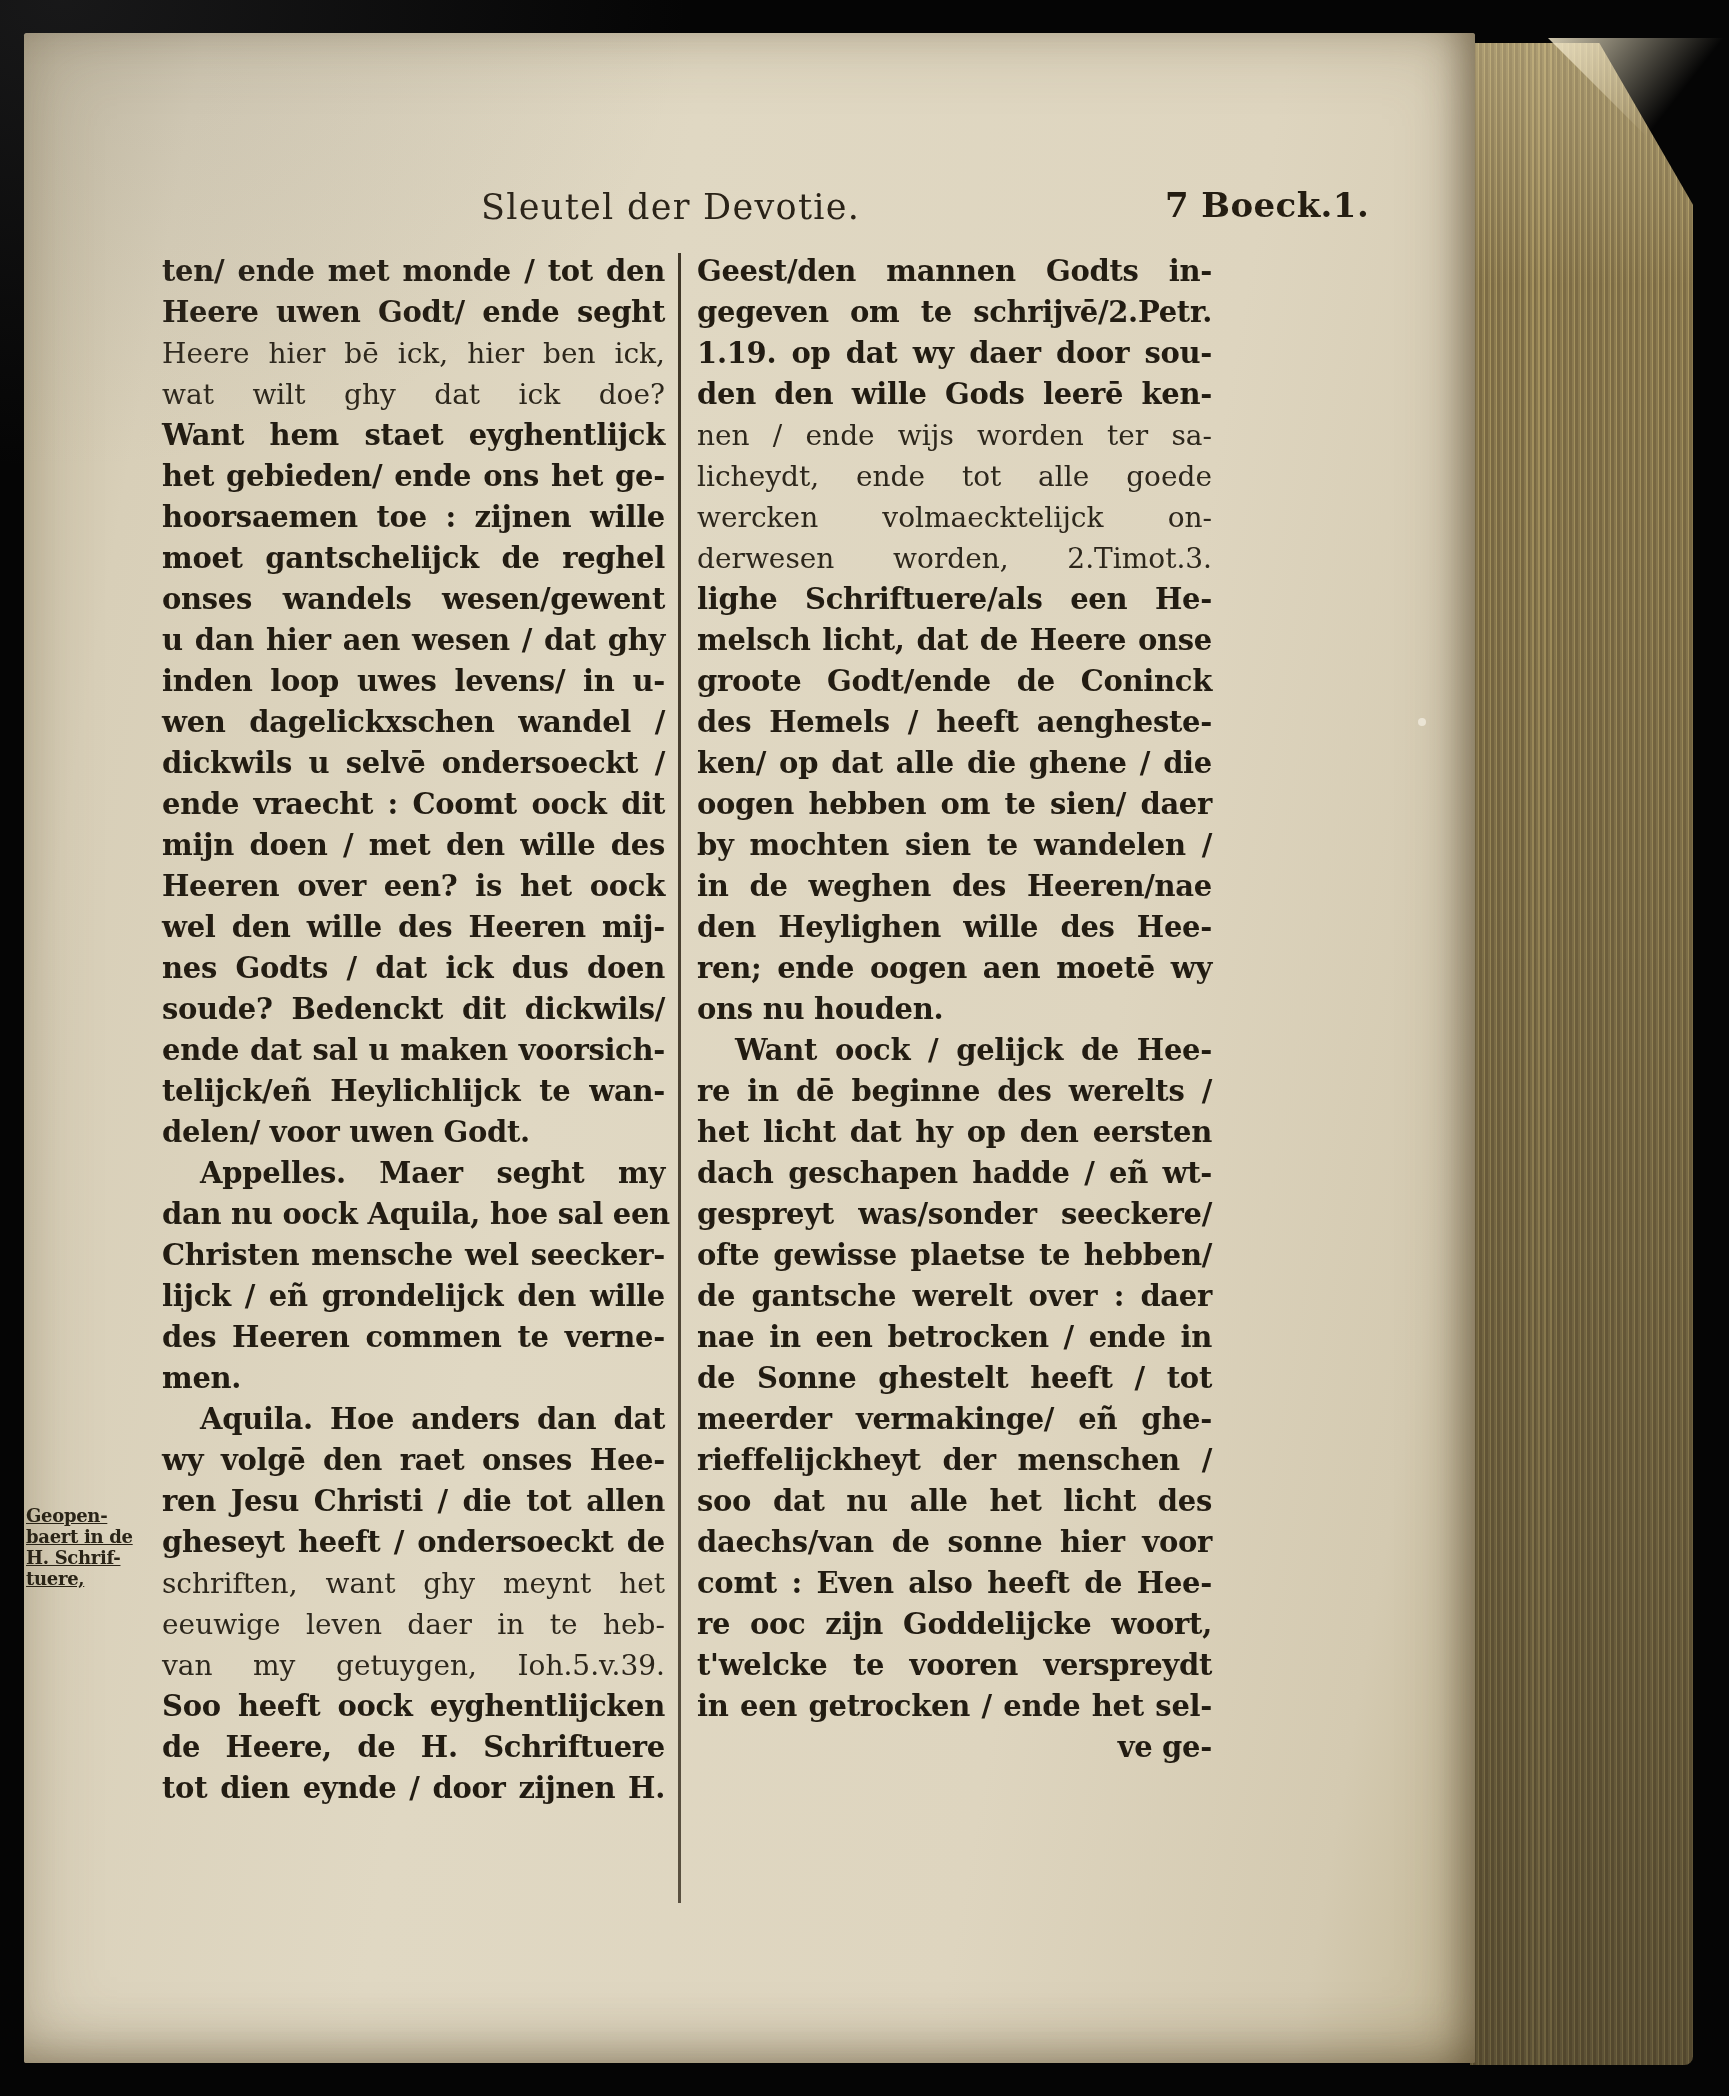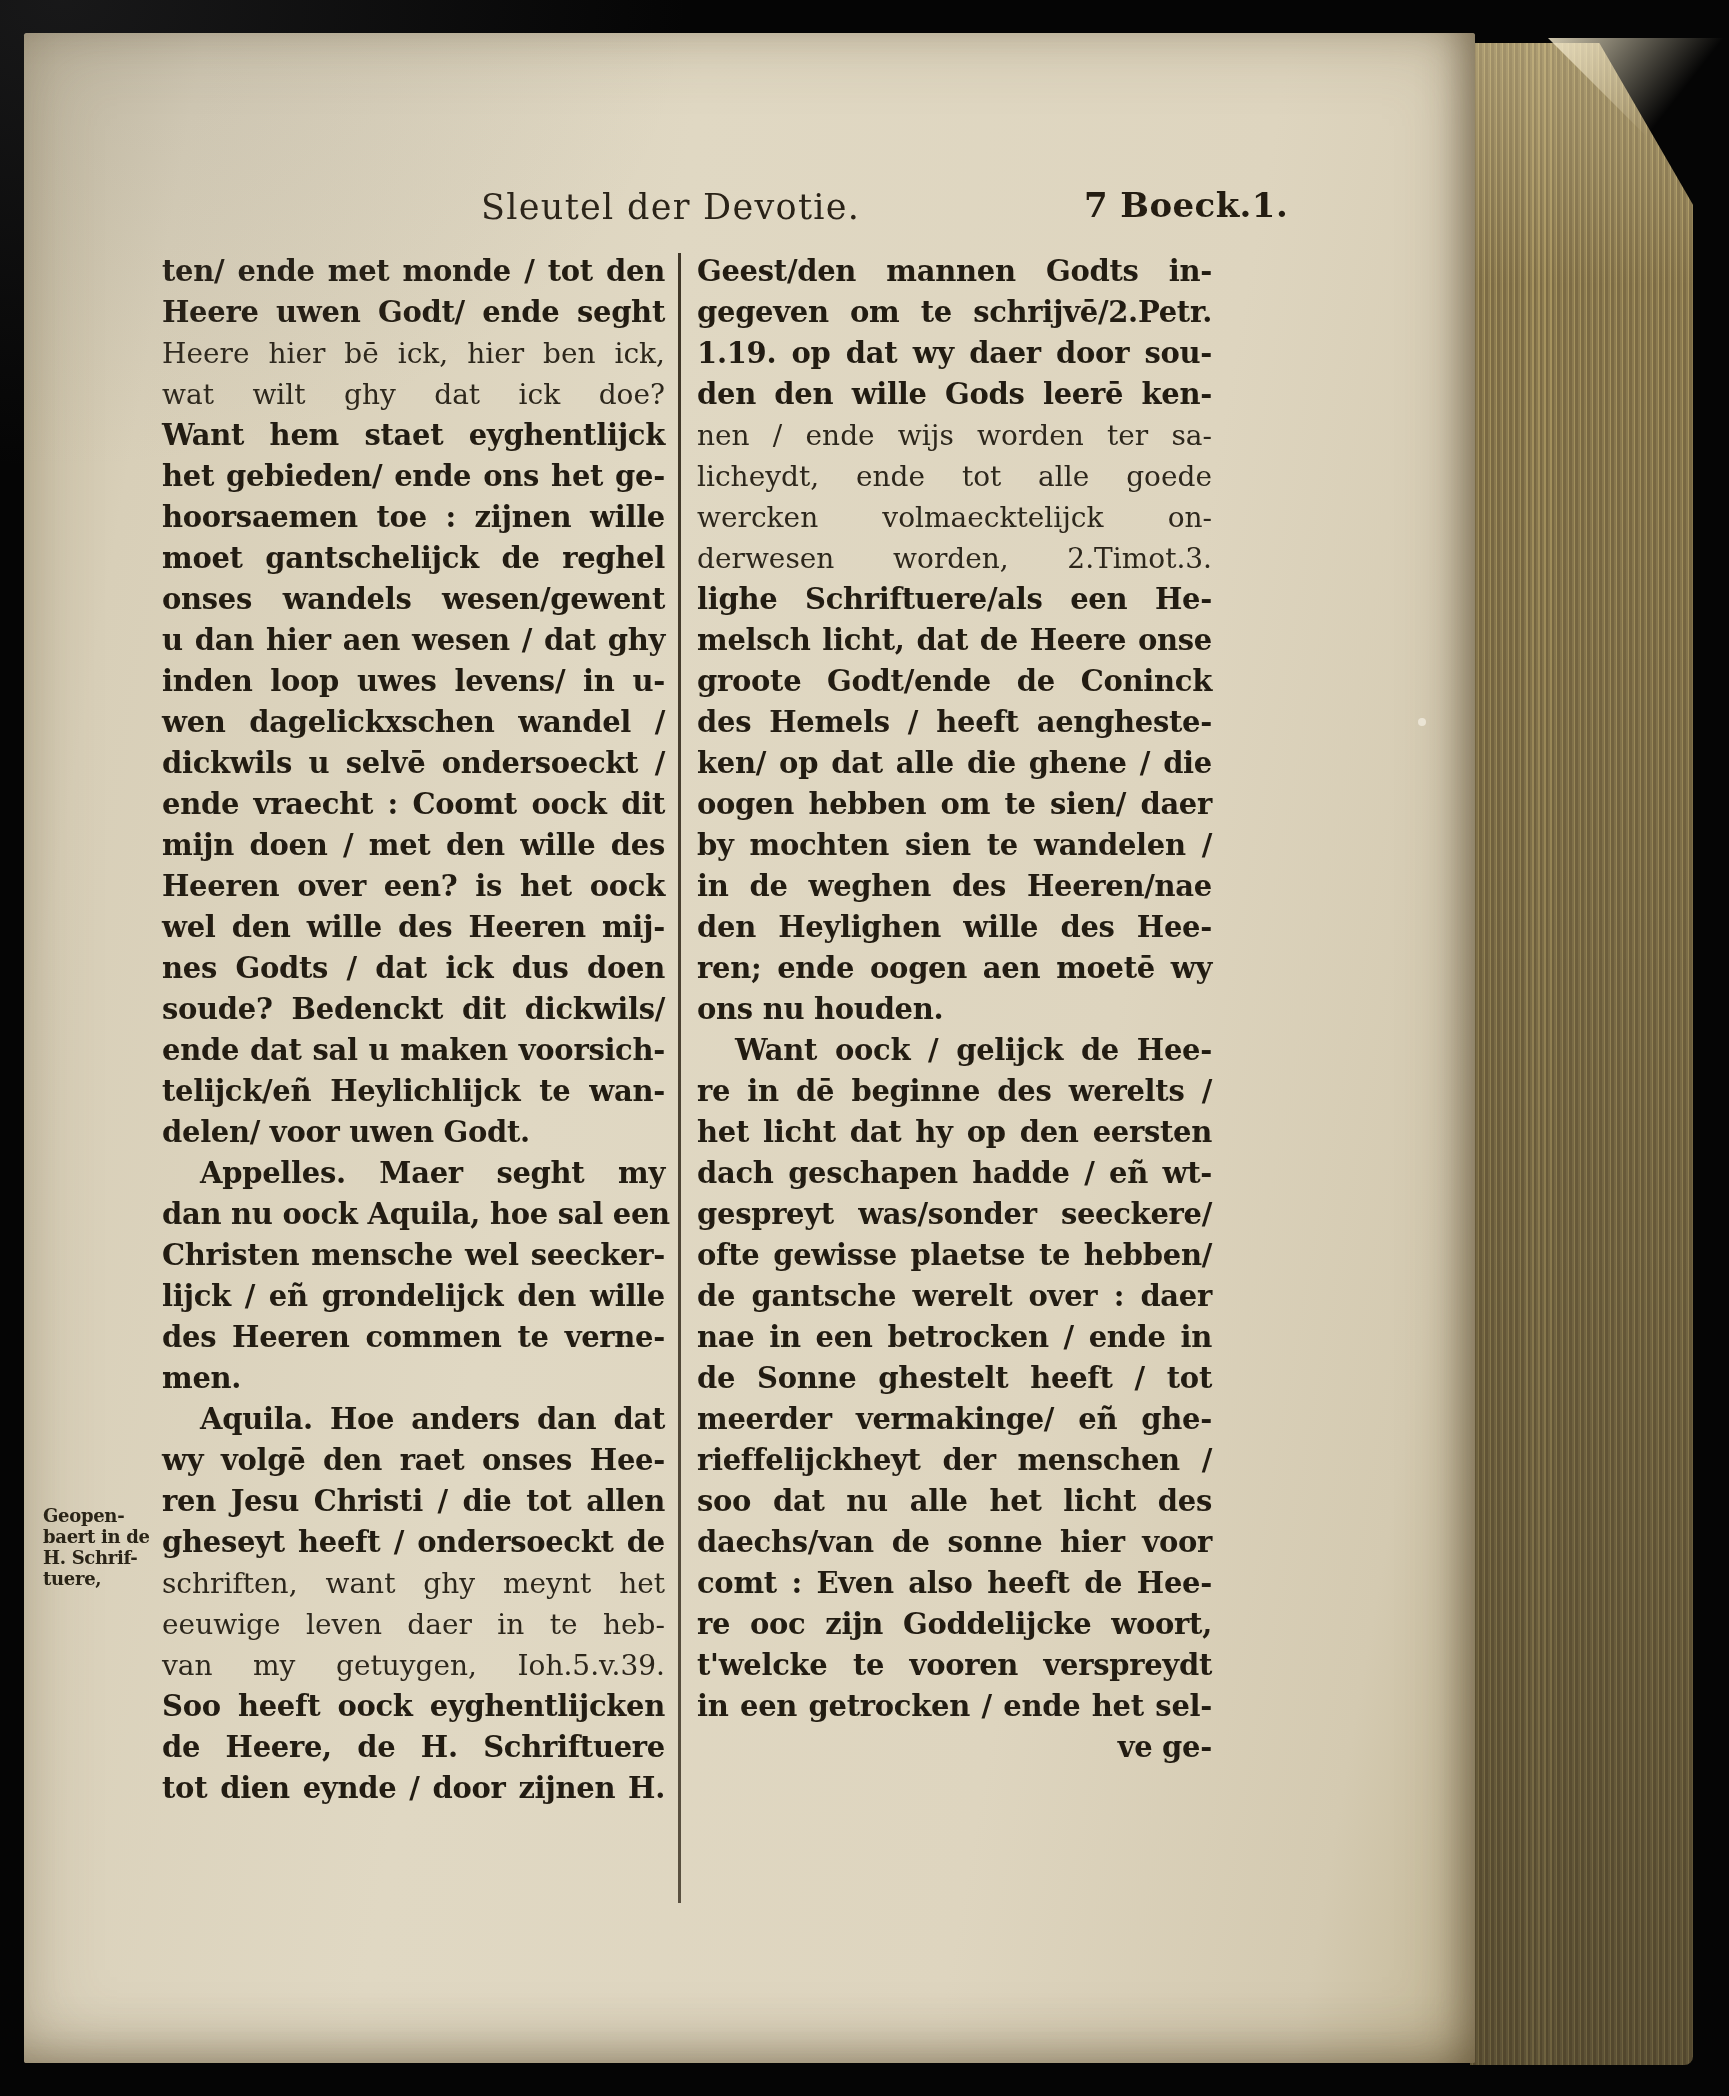--- a/index.html
+++ b/index.html
@@ -21,36 +21,36 @@
           repeating-linear-gradient(90deg,#8d7c51 0 1.7px,#a7945f 1.7px 3.5px,#7d6c45 3.5px 6px);
         clip-path:polygon(0 0,58% 0,100% 8%,100% 100%,0 100%);
         border-radius:0 8.6px 8.6px 0;}
   .edge-glint{position:absolute;left:1548px;top:38px;width:190px;height:190px;z-index:2;
         background:linear-gradient(128deg,rgba(242,232,202,0.85) 0%,rgba(242,232,202,0) 52%);
         clip-path:polygon(0 0,100% 0,100% 100%);pointer-events:none;}
   .speck{position:absolute;left:1394px;top:685px;width:7.8px;height:7.8px;border-radius:50%;
         background:#efe9da;opacity:.85;}
   
   .title{position:absolute;left:457px;top:154px;font-size:35px;letter-spacing:1.3px;color:#2a2318;}
-  .marker{position:absolute;left:1060px;top:152px;font-size:34px;font-weight:700;
+  .marker{position:absolute;left:1141px;top:152px;font-size:34px;font-weight:700;
         letter-spacing:0.4px;color:#241d12;}
   
   .col{position:absolute;top:218px;color:#241f15;}
   .col-left{left:138px;width:503px;}
   .col-right{left:673px;width:515px;}
   .divider{position:absolute;left:654px;top:220px;width:2.6px;height:1650px;
         background:linear-gradient(180deg,rgba(45,36,22,0.9),rgba(45,36,22,0.75));}
   .line{height:41px;line-height:41px;white-space:nowrap;text-align:justify;text-align-last:justify;}
   .bl{font-family:"DejaVu Serif",serif;font-weight:700;font-size:29px;letter-spacing:-0.3px;color:#221c12;}
   .rm{font-family:"DejaVu Serif",serif;font-weight:400;font-size:28px;letter-spacing:0;color:#2d271c;}
   .nj{text-align-last:left;}
   .ar{text-align-last:right;}
   .ind{text-indent:38px;}
   
-  .marginalia{position:absolute;left:19px;top:1472px;width:131px;color:#2a2417;}
+  .marginalia{position:absolute;left:2px;top:1472px;width:131px;color:#2a2417;text-decoration:underline;}
   .mline{font-family:"DejaVu Serif",serif;font-weight:700;font-size:18px;line-height:21px;
         letter-spacing:-0.3px;}
 </style>
 </head>
 <body>
 
 <div class="photo">
   <div class="edge"></div>
   <div class="edge-glint"></div>
 

